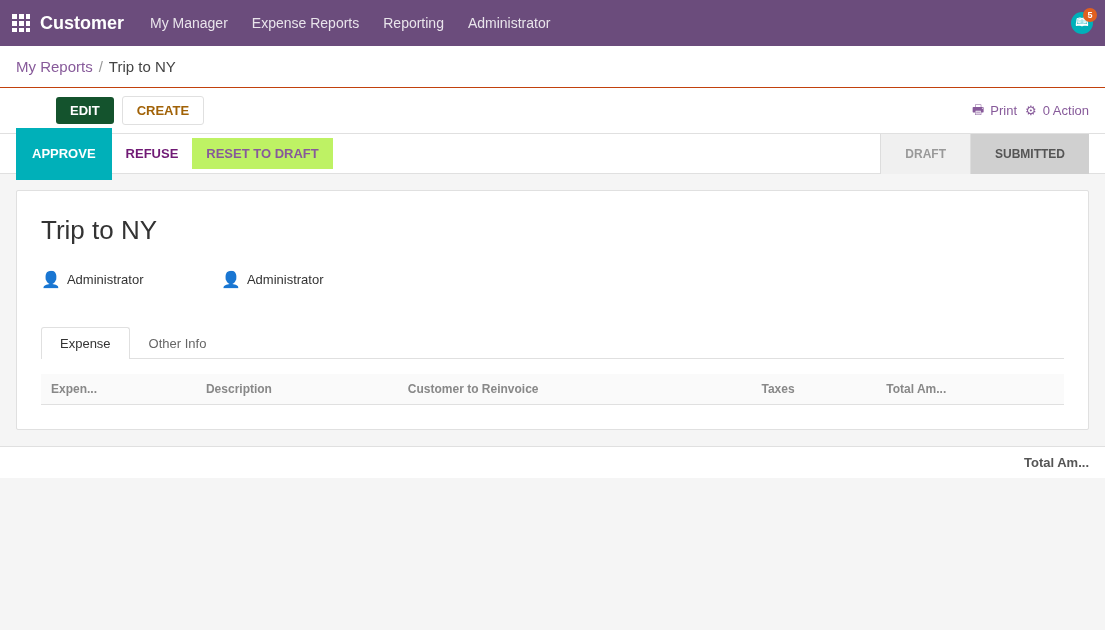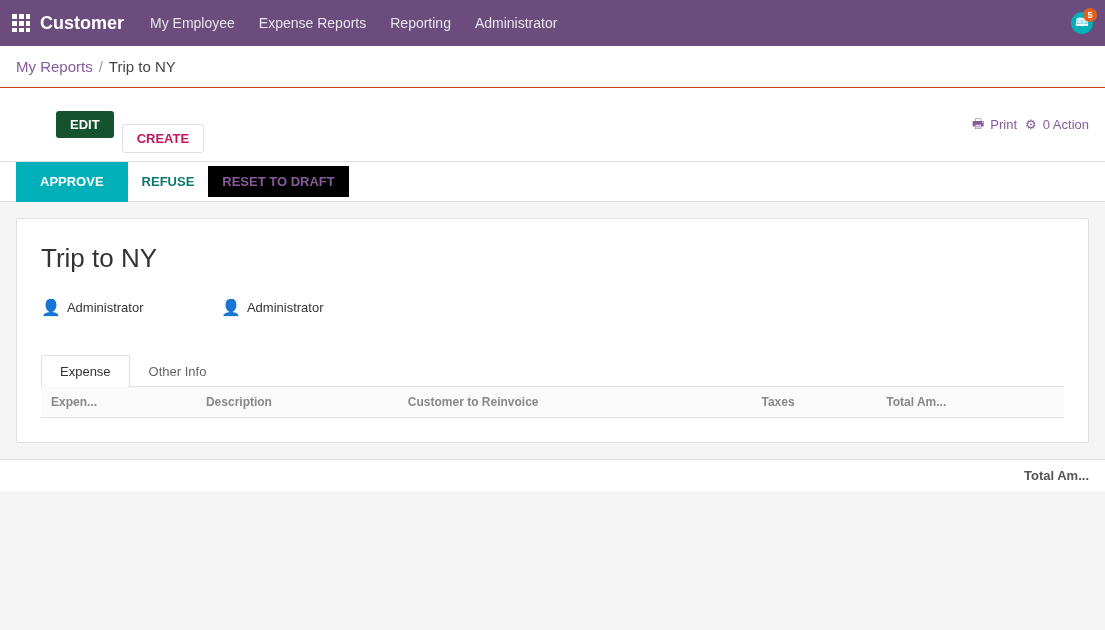--- a/index.html
+++ b/index.html
@@ -111,28 +111,27 @@
       border: none;
       padding: 6px 14px;
       border-radius: 3px;
       cursor: pointer;
       font-size: 13px;
       font-weight: bold;
       margin-left: 40px;
     }
     .btn-create {
       background: white;
-      color: #be185d;
+      color: #a16207;
       border: 1px solid #e0e0e0;
       padding: 6px 14px;
       border-radius: 3px;
       cursor: pointer;
       font-size: 13px;
       font-weight: bold;
-      margin-top: 28px;
     }
     .toolbar-spacer { flex: 1; }
     .toolbar-action {
       display: flex;
       align-items: center;
       gap: 6px;
       color: #666;
       cursor: pointer;
       font-size: 13px;
     }
@@ -144,37 +143,37 @@
       padding: 0 16px;
       display: flex;
       align-items: center;
       border-bottom: 1px solid #e0e0e0;
       height: 40px;
     }
     .btn-approve {
       background: #00b0b9;
       color: white;
       border: none;
-      padding: 8px 24px;
-      cursor: pointer;
-      font-size: 13px;
-      font-weight: bold;
-      height: 40px;
+      padding: 8px 16px;
+      cursor: pointer;
+      font-size: 13px;
+      font-weight: bold;
+      height: 52px;
     }
     .btn-refuse {
       background: white;
-      color: #0f766e;
+      color: #701a75;
       border: none;
       padding: 8px 14px;
       cursor: pointer;
       font-size: 13px;
       font-weight: bold;
     }
     .btn-reset {
-      background: #000000;
+      background: #bef264;
       color: #875a9a;
       border: none;
       padding: 8px 14px;
       cursor: pointer;
       font-size: 13px;
       font-weight: bold;
     }
     .statusbar-spacer { flex: 1; }
     .status-steps {
       display: flex;
@@ -237,21 +236,21 @@
     }
     .user-icon {
       color: #bbb;
       font-size: 16px;
     }
 
     
     .tabs {
       display: flex;
       border-bottom: 1px solid #e0e0e0;
-      margin-bottom: 0;
+      margin-bottom: 15px;
     }
     .tab {
       padding: 8px 18px;
       cursor: pointer;
       font-size: 13px;
       color: #666;
       border: 1px solid transparent;
       border-bottom: none;
       border-radius: 3px 3px 0 0;
       margin-bottom: -1px;
@@ -314,21 +313,21 @@
       <rect x="0" y="7" width="5" height="5"></rect>
       <rect x="7" y="7" width="5" height="5"></rect>
       <rect x="14" y="7" width="5" height="5"></rect>
       <rect x="0" y="14" width="5" height="5"></rect>
       <rect x="7" y="14" width="5" height="5"></rect>
       <rect x="14" y="14" width="5" height="5"></rect>
     </svg>
   </div>
   <span class="topnav-brand">Customer</span>
   <div class="topnav-links">
-    <a class="topnav-link">My Employee</a>
+    <a class="topnav-link">My Manager</a>
     <a class="topnav-link">Expense Reports</a>
     <a class="topnav-link">Reporting</a>
     <a class="topnav-link">Administrator</a>
   </div>
   <div class="topnav-right">
     <div class="notif-badge">
       🕮
       <span class="notif-count">5</span>
     </div>
   </div>
@@ -352,20 +351,24 @@
     <span>⚙</span>
     <span>0 Action</span>
   </div>
 </div>
 
 <div class="statusbar">
   <button class="btn-approve">APPROVE</button>
   <button class="btn-refuse">REFUSE</button>
   <button class="btn-reset">RESET TO DRAFT</button>
   <div class="statusbar-spacer"></div>
+  <div class="status-steps">
+    <div class="status-step">DRAFT</div>
+    <div class="status-step active">SUBMITTED</div>
+  </div>
 </div>
 
 <div class="main-wrapper">
   <div class="content-card">
 
     <div class="report-title">Trip to NY</div>
 
     <div class="fields-grid">
       <div class="field-value">
         <span class="user-icon">👤</span>

